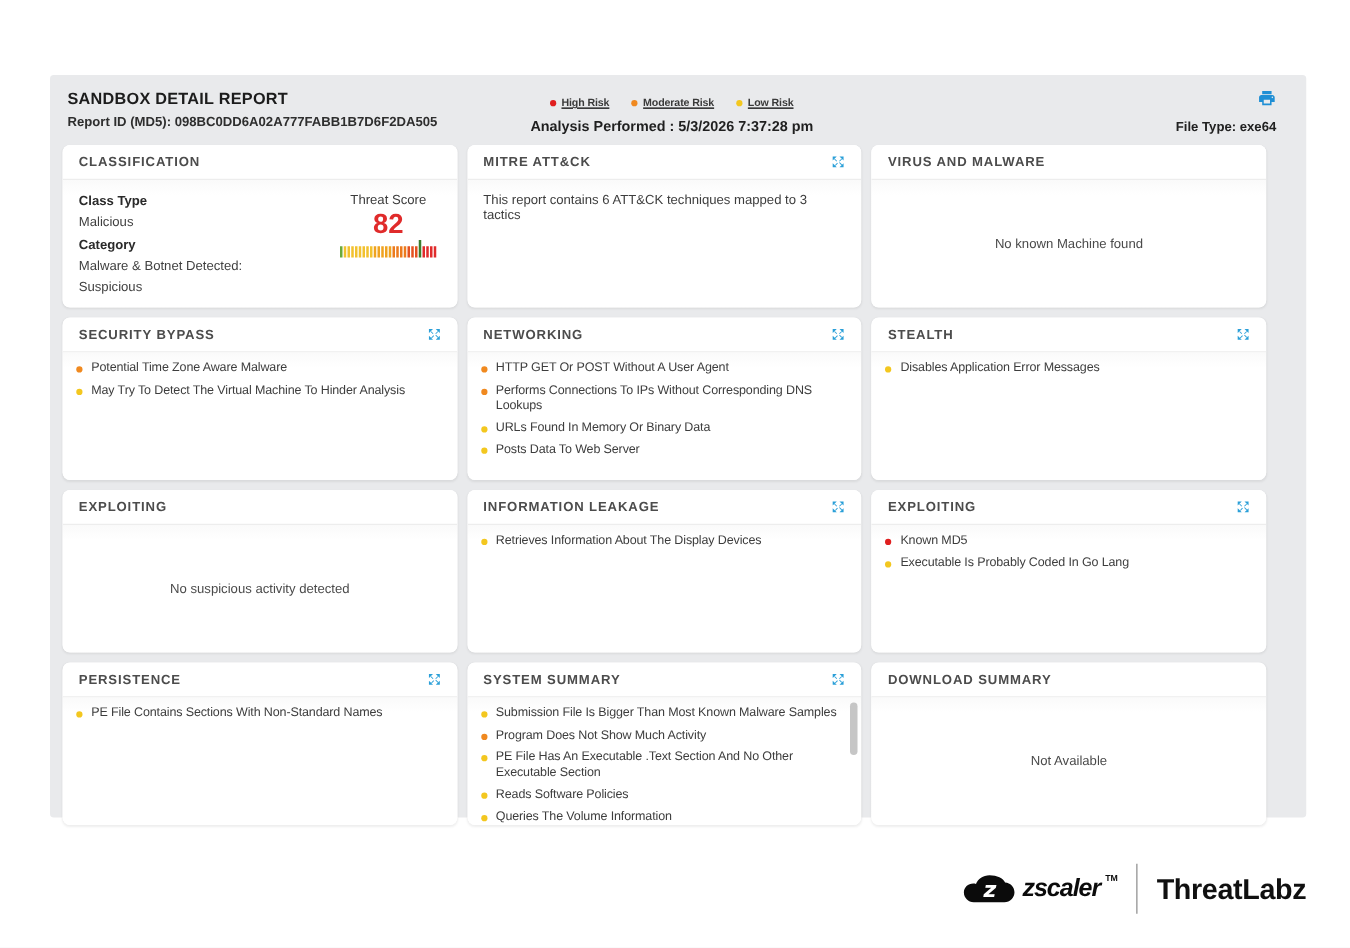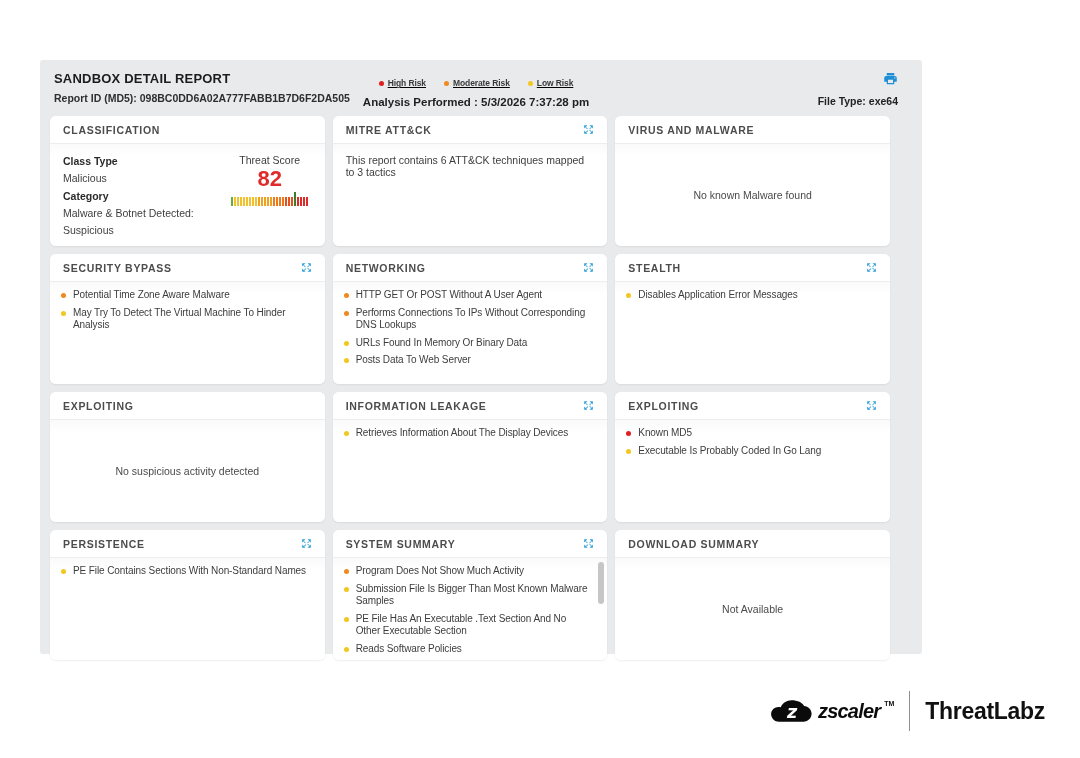--- a/index.html
+++ b/index.html
@@ -1,20 +1,20 @@
 <!DOCTYPE html>
 <html><head>
 <meta charset="utf-8">
 <style>
   * { margin:0; padding:0; box-sizing:border-box; }
   html,body { width:1080px; height:758px; background:#ffffff; font-family:"Liberation Sans","DejaVu Sans",sans-serif; overflow:hidden; }
   .page { position:relative; width:1080px; height:758px; }
 
   
-  .panel { position:absolute; left:40px; top:60px; width:882px; height:594px; background:#e9eaec; border-radius:3px; }
+  .panel { position:absolute; left:40px; top:60px; width:1005px; height:594px; background:#e9eaec; border-radius:3px; }
 
   .panel-header { display:grid; grid-template-columns:1fr auto 1fr; align-items:flex-start; padding:11px 24px 7px 14px; }
   .ph-left {}
   .report-title { font-size:13px; font-weight:700; color:#1c1c1c; letter-spacing:.2px; }
   .report-id { font-size:10.5px; font-weight:600; color:#2e2e2e; margin-top:6px; }
   .ph-center { text-align:center; padding-top:1px; }
   .legend-row { display:inline-flex; gap:18px; align-items:center; }
   .legend-row .bullet-item { display:inline-flex; align-items:center; margin:0;text-decoration:underline; }
   .legend-row .dot { width:5px; height:5px; margin:0 4px 0 0; }
   .legend-row .bullet-text { font-size:8.5px; color:#3a3a3a; font-weight:600; }
@@ -172,21 +172,21 @@
 </span>
         </div>
         <div class="card-body text-body">This report contains 6 ATT&amp;CK techniques mapped to 3 tactics</div>
       </section>
 
       <section class="card">
         <div class="card-header">
           <span class="card-title">VIRUS AND MALWARE</span>
         </div>
         <div class="card-body empty-body">
-          <span class="empty-text">No known Malware found</span>
+          <span class="empty-text">No known Machine found</span>
         </div>
       </section>
 
       <section class="card">
         <div class="card-header">
           <span class="card-title">SECURITY BYPASS</span>
           <span class="expand-slot">
   <svg viewBox="0 0 24 24" width="13" height="13" fill="#2a9fd8" xmlns="http://www.w3.org/2000/svg">
     <path d="M4 4h6L4 10z"></path>
                 <path d="M20 4v6l-6-6z"></path>
@@ -380,26 +380,26 @@
     <path d="M7.2 7.2l3.4 3.4-1 1-3.4-3.4z"></path>
                 <path d="M16.8 7.2l1 1-3.4 3.4-1-1z"></path>
     <path d="M7.2 16.8l3.4-3.4 1 1-3.4 3.4z"></path>
                 <path d="M16.8 16.8l-3.4-3.4 1-1 3.4 3.4z"></path>
   </svg>
 </span>
         </div>
         <div class="card-body" style="overflow:hidden;">
           <div class="bullet-list" style="padding-right:16px;">
               <div class="bullet-item">
+                <span class="dot" style="background: rgb(243, 199, 31);"></span>
+                <span class="bullet-text">Submission File Is Bigger Than Most Known Malware Samples</span>
+              </div>
+              <div class="bullet-item">
                 <span class="dot" style="background: rgb(240, 137, 31);"></span>
                 <span class="bullet-text">Program Does Not Show Much Activity</span>
-              </div>
-              <div class="bullet-item">
-                <span class="dot" style="background: rgb(243, 199, 31);"></span>
-                <span class="bullet-text">Submission File Is Bigger Than Most Known Malware Samples</span>
               </div>
               <div class="bullet-item">
                 <span class="dot" style="background: rgb(243, 199, 31);"></span>
                 <span class="bullet-text">PE File Has An Executable .Text Section And No Other Executable Section</span>
               </div>
               <div class="bullet-item">
                 <span class="dot" style="background: rgb(243, 199, 31);"></span>
                 <span class="bullet-text">Reads Software Policies</span>
               </div>
               <div class="bullet-item">

